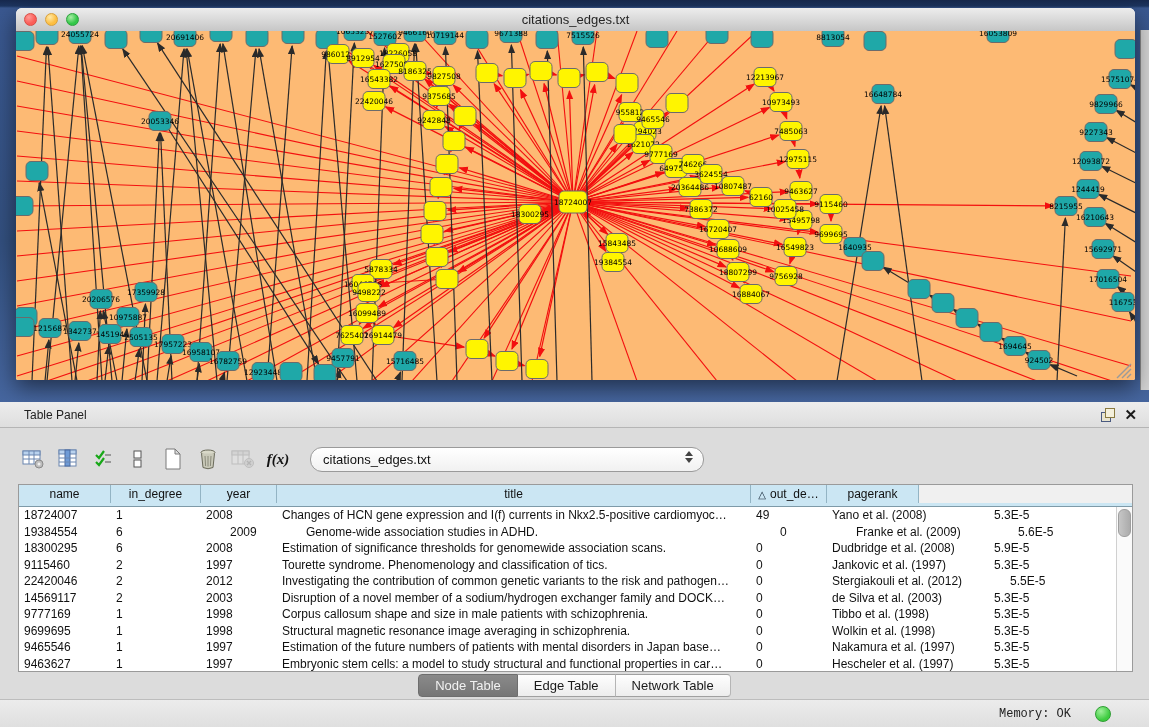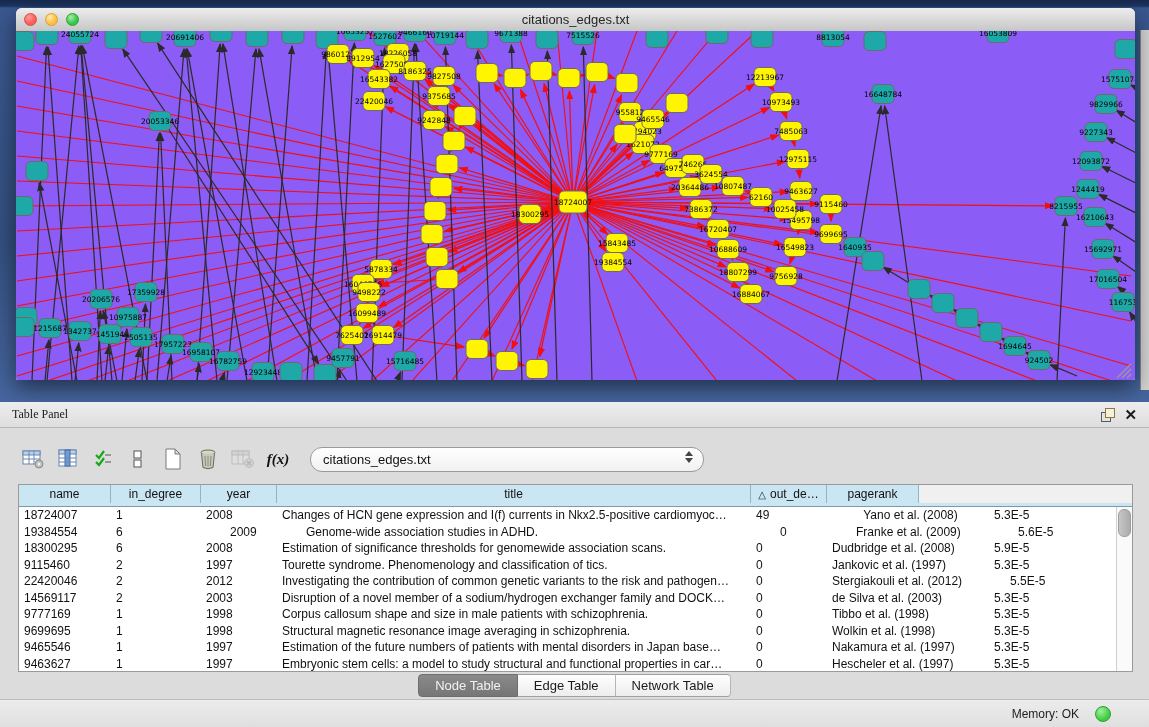--- a/index.html
+++ b/index.html
@@ -10,27 +10,27 @@
   #right-sliver{position:absolute;right:0;top:30px;width:8px;height:360px;background:#d3d3d3;border-left:1px solid #8a8a8a;}
   #net-window{position:absolute;left:16px;top:8px;width:1119px;height:372px;border-radius:6px 6px 2px 2px;
     box-shadow:0 8px 22px rgba(0,0,0,.5);background:#fff;}
   #net-titlebar{height:23px;border-radius:6px 6px 0 0;background:linear-gradient(#ededed,#c6c6c6);
     border-bottom:1px solid #8f8f8f;position:relative;display:flex;align-items:center;}
   #net-title{position:absolute;left:0;right:0;text-align:center;font-size:13px;color:#262626;font-weight:500;}
   .tl{width:13px;height:13px;border-radius:50%;margin-left:8px;box-sizing:border-box;}
   .tl.red{background:radial-gradient(circle at 35% 30%,#ff9a96,#fb5d57 60%);border:1px solid #d94c44;}
   .tl.yellow{background:radial-gradient(circle at 35% 30%,#ffe9a8,#fdbe41 60%);border:1px solid #d9a03a;}
   .tl.green{background:radial-gradient(circle at 35% 30%,#a9eda4,#33c748 60%);border:1px solid #2aa13c;}
-  #net-canvas{position:absolute;left:0;top:23px;right:0;bottom:0;background:#8b5cf6;overflow:hidden;border-radius:0 0 2px 2px;}
+  #net-canvas{position:absolute;left:0;top:23px;right:0;bottom:0;background:#fdba74;overflow:hidden;border-radius:0 0 2px 2px;}
   #graph-svg{display:block;width:100%;height:100%;}
   
   #table-panel{position:absolute;left:0;top:402px;width:1149px;height:325px;background:#dcdcdc;}
   #panel-titlebar{height:25px;background:linear-gradient(#ededed,#dedede);border-bottom:1px solid #b5b5b5;
     display:flex;align-items:center;font-size:12px;color:#222;}
-  #panel-title{margin-left:12px;font-family:Liberation Serif, serif;}
+  #panel-title{margin-left:24px;}
   #panel-actions{margin-left:auto;display:flex;align-items:center;gap:10px;margin-right:12px;}
   #float-icon{width:13px;height:13px;position:relative;}
   #float-icon .sq1{position:absolute;left:0;top:4px;width:8px;height:8px;border:1px solid #4a5a80;background:#e8e4d0;}
   #float-icon .sq2{position:absolute;left:4px;top:0;width:8px;height:8px;border:1px solid #8a7a40;background:#f4f0dc;}
   #close-icon{font-size:15px;font-weight:bold;color:#1a1a1a;line-height:13px;cursor:default;}
   #toolbar{display:flex;align-items:center;margin:14px 0 0 16px;height:34px;}
   .tool-btn{width:34px;height:30px;display:flex;align-items:center;justify-content:center;margin-right:1px;}
   .tool-btn.disabled{opacity:.45;}
   #fx-label{font-family:"Liberation Serif",serif;font-style:italic;font-weight:bold;font-size:15px;color:#111;}
   #table-combo{margin-left:14px;width:392px;height:23px;background:linear-gradient(#fff,#f1f1f1);
@@ -53,21 +53,21 @@
   #vthumb{position:absolute;left:1px;top:2px;width:11px;height:26px;border-radius:6px;
     background:linear-gradient(90deg,#c6c6c6,#ababab);border:1px solid #9e9e9e;}
   #bottom-tabs{position:absolute;left:0;right:0;top:272px;display:flex;justify-content:center;}
   .seg{height:21px;display:flex;align-items:center;padding:0 16px;font-size:13px;background:linear-gradient(#fefefe,#ededed);
     border-top:1px solid #a0a0a0;border-bottom:1px solid #a0a0a0;border-right:1px solid #b5b5b5;color:#1a1a1a;}
   .seg.first{border-left:1px solid #a0a0a0;border-radius:4px 0 0 4px;}
   .seg.last{border-radius:0 4px 4px 0;}
   .seg.active{background:linear-gradient(#8a8a8a,#767676);color:#f2f2f2;border-color:#6e6e6e;}
   #status-bar{position:absolute;left:0;right:0;bottom:0;height:27px;background:linear-gradient(#ececec,#dfdfdf);
     border-top:1px solid #bdbdbd;display:flex;align-items:center;justify-content:flex-end;}
-  #memory-label{font-size:12px;color:#222;margin-right:16px;}
+  #memory-label{font-size:12px;color:#222;margin-right:24px;font-family:Liberation Mono, monospace;}
   #memory-dot{width:14px;height:14px;border-radius:50%;margin-right:38px;
     background:radial-gradient(circle at 35% 30%,#9ff09a,#3ecc40 65%);border:1px solid #2e9e33;}
 </style>
 </head>
 <body>
 
 <div id="desktop">
   <div id="right-sliver"></div>
   <div id="net-window">
     <div id="net-titlebar">
@@ -640,21 +640,21 @@
         </div>
         <div class="hdr-cell hdr-fill"></div>
       </div>
     <div id="grid">
         <div class="body-row">
           <div class="cell" style="width: 92px;">18724007</div>
           <div class="cell" style="width: 90px;">1</div>
           <div class="cell" style="width: 76px;">2008</div>
           <div class="cell" style="width: 474px;">Changes of HCN gene expression and I(f) currents in Nkx2.5-positive cardiomyoc…</div>
           <div class="cell" style="width: 76px;">49</div>
-          <div class="cell" style="width: 162px; text-align: center;">Yano et al. (2008)</div>
+          <div class="cell" style="width: 162px;">Yano et al. (2008)</div>
           <div class="cell" style="width: 92px;">5.3E-5</div>
         </div>
         <div class="body-row">
           <div class="cell" style="width: 92px;">19384554</div>
           <div class="cell" style="width: 90px;">6</div>
           <div class="cell" style="width: 76px; margin-left: 24px;">2009</div>
           <div class="cell" style="width: 474px;">Genome-wide association studies in ADHD.</div>
           <div class="cell" style="width: 76px;">0</div>
           <div class="cell" style="width: 162px;">Franke et al. (2009)</div>
           <div class="cell" style="width: 92px;">5.6E-5</div>

